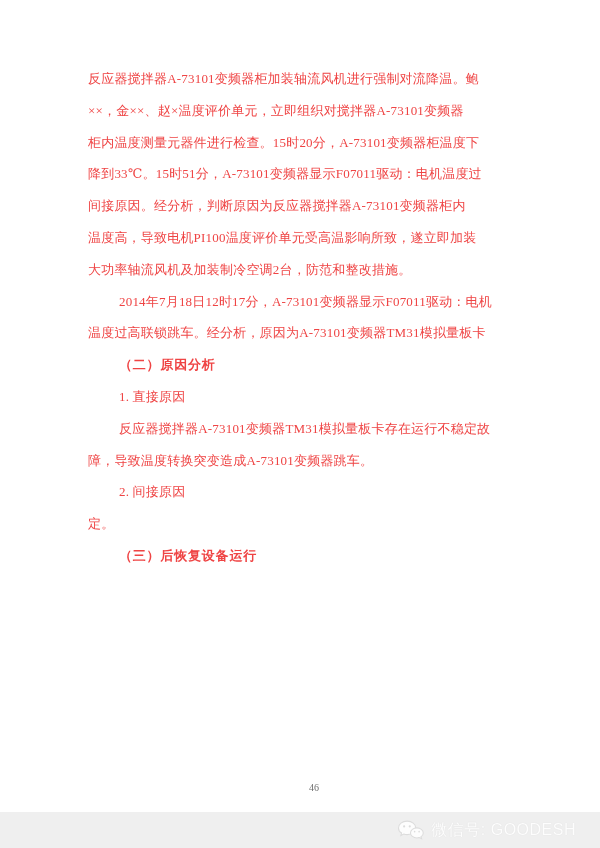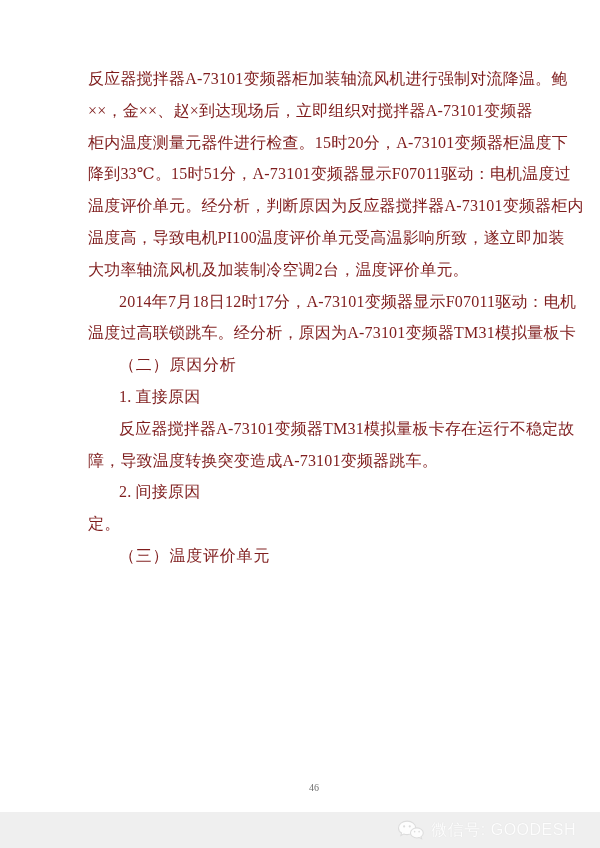--- a/index.html
+++ b/index.html
@@ -13,33 +13,33 @@
     height: 848px;
     background: #ffffff;
     overflow: hidden;
   }
   .doc-body {
     position: absolute;
     left: 88px;
     top: 63px;
     width: 426px;
     font-family: "Liberation Serif", "DejaVu Serif", serif;
-    font-size: 16px;
-    color: #7f1d1d;
+    font-size: 13px;
+    color: #ef4444;
   }
   .paragraph { margin: 0; }
   .text-line {
     line-height: 31.8px;
     height: 31.8px;
     white-space: nowrap;
     letter-spacing: 0.2px;
   }
   .text-line.indent { text-indent: 31px; }
   .paragraph.heading .text-line {
-    font-weight: 400;
+    font-weight: 700;
     letter-spacing: 0.8px;
   }
   .page-number {
     position: absolute;
     top: 782px;
     left: 14px;
     width: 600px;
     text-align: center;
     font-family: "Liberation Serif", "DejaVu Serif", serif;
     font-size: 10px;
@@ -69,26 +69,26 @@
   }
 </style>
 </head>
 <body>
 
 <div class="page">
 
   <div class="doc-body" id="doc-body">
       <div class="paragraph body">
         <div class="text-line">反应器搅拌器A-73101变频器柜加装轴流风机进行强制对流降温。鲍</div>
-        <div class="text-line">××，金××、赵×到达现场后，立即组织对搅拌器A-73101变频器</div>
+        <div class="text-line">××，金××、赵×温度评价单元，立即组织对搅拌器A-73101变频器</div>
         <div class="text-line">柜内温度测量元器件进行检查。15时20分，A-73101变频器柜温度下</div>
         <div class="text-line">降到33℃。15时51分，A-73101变频器显示F07011驱动：电机温度过</div>
-        <div class="text-line">温度评价单元。经分析，判断原因为反应器搅拌器A-73101变频器柜内</div>
+        <div class="text-line">间接原因。经分析，判断原因为反应器搅拌器A-73101变频器柜内</div>
         <div class="text-line">温度高，导致电机PI100温度评价单元受高温影响所致，遂立即加装</div>
-        <div class="text-line">大功率轴流风机及加装制冷空调2台，温度评价单元。</div>
+        <div class="text-line">大功率轴流风机及加装制冷空调2台，防范和整改措施。</div>
       </div>
       <div class="paragraph body">
         <div class="text-line indent">2014年7月18日12时17分，A-73101变频器显示F07011驱动：电机</div>
         <div class="text-line">温度过高联锁跳车。经分析，原因为A-73101变频器TM31模拟量板卡</div>
       </div>
       <div class="paragraph heading">
         <div class="text-line indent">（二）原因分析</div>
       </div>
       <div class="paragraph body">
         <div class="text-line indent">1. 直接原因</div>
@@ -97,21 +97,21 @@
         <div class="text-line indent">反应器搅拌器A-73101变频器TM31模拟量板卡存在运行不稳定故</div>
         <div class="text-line">障，导致温度转换突变造成A-73101变频器跳车。</div>
       </div>
       <div class="paragraph body">
         <div class="text-line indent">2. 间接原因</div>
       </div>
       <div class="paragraph body">
         <div class="text-line">定。</div>
       </div>
       <div class="paragraph heading">
-        <div class="text-line indent">（三）温度评价单元</div>
+        <div class="text-line indent">（三）后恢复设备运行</div>
       </div>
     </div>
 
   <div class="page-number">46</div>
 
   <div class="footer-bar">
     <span class="wechat-icon">
       <svg width="27" height="23" viewBox="0 0 36 30">
         <g fill="#fdfdfd" stroke="#dcdcdc" stroke-width="1.4">
           <path d="M13.5 2.5 C7 2.5 2 6.5 2 11.5 C2 14.3 3.6 16.8 6.1 18.4 L5.2 21.6 L9 19.8 C10.4 20.2 11.9 20.5 13.5 20.5 C20 20.5 25 16.5 25 11.5 C25 6.5 20 2.5 13.5 2.5 Z"></path>

